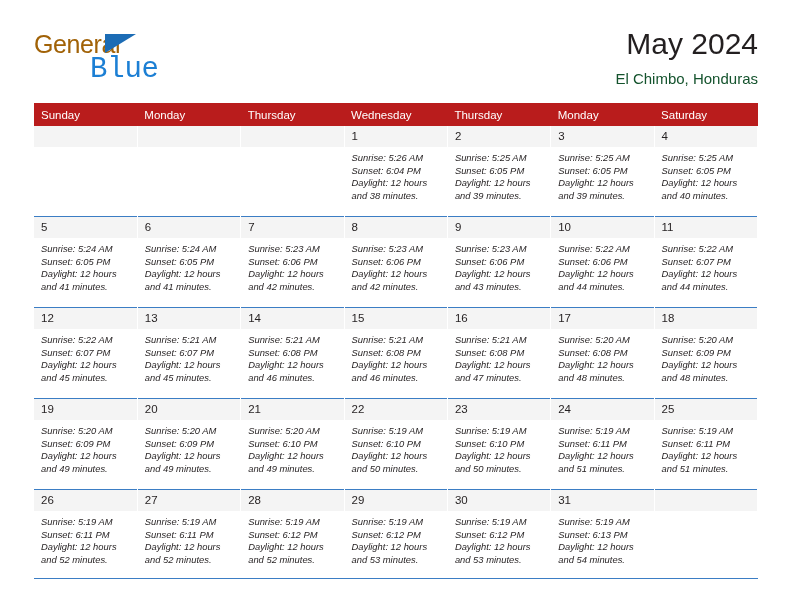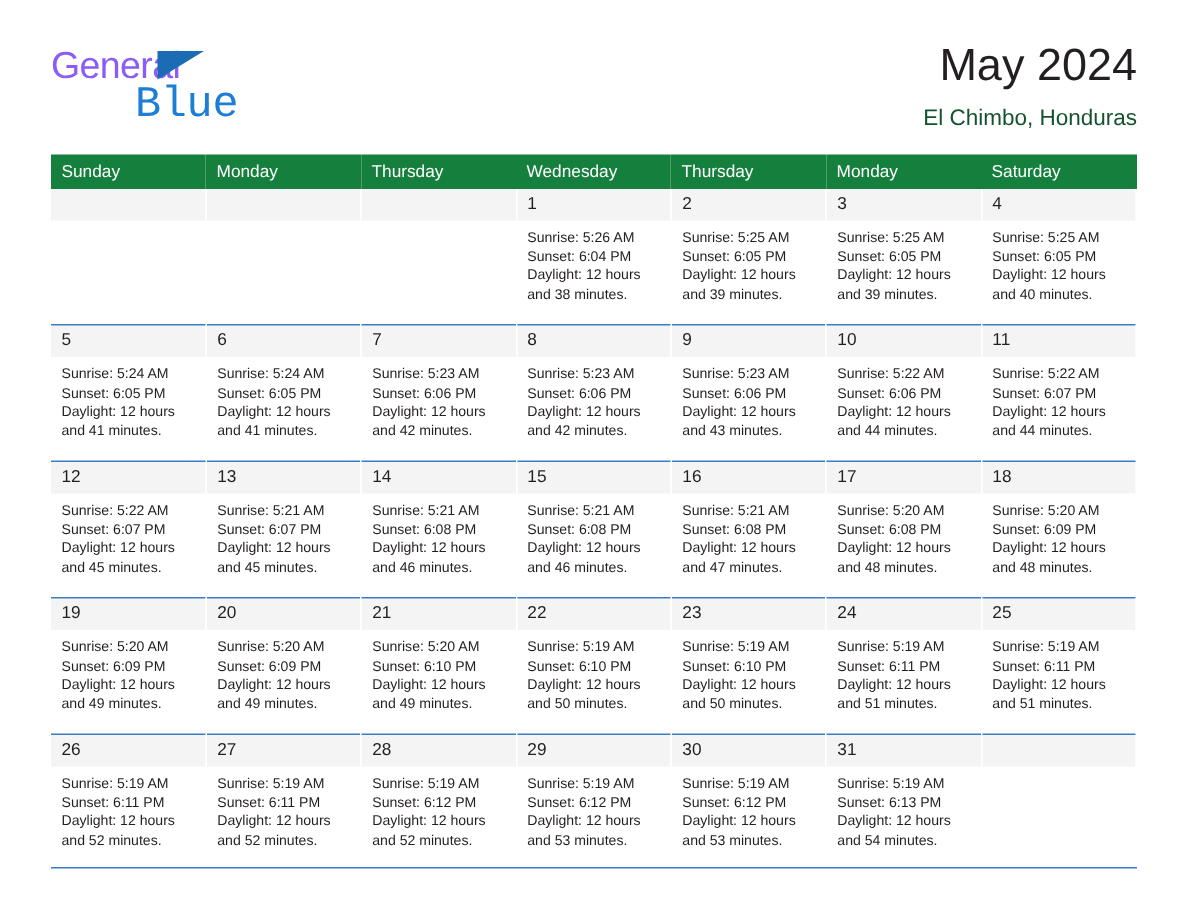--- a/index.html
+++ b/index.html
@@ -35,21 +35,21 @@
     top: 4px;
     width: 200px;
     height: 58px;
   }
   .logo-general {
     position: absolute;
     left: 0;
     top: 0;
     font-size: 25px;
     letter-spacing: -0.4px;
-    color: #8b5cf6;
+    color: #a16207;
     font-family: "Liberation Sans", sans-serif;
   }
   .logo-tri {
     position: absolute;
     left: 71px;
     top: 4px;
     width: 0;
     height: 0;
     border-left: 31px solid #1c6cb5;
     border-bottom: 19px solid transparent;
@@ -89,21 +89,21 @@
     left: 34px;
     top: 103px;
     width: 724px;
   }
   table.cal {
     border-collapse: collapse;
     width: 724px;
     table-layout: fixed;
   }
   table.cal th {
-    background: #15803d;
+    background: #b91c1c;
     color: #ffffff;
     font-size: 11.5px;
     font-weight: normal;
     text-align: left;
     padding: 5px 0 5px 7px;
     height: 13px;
     border: none;
   }
   table.cal td {
     vertical-align: top;
@@ -123,20 +123,21 @@
     display: block;
     background: #f4f4f4;
     font-size: 11.5px;
     color: #231f20;
     padding: 4px 0 4px 7px;
     height: 13px;
     line-height: 13px;
   }
   .cellbody {
     padding: 5px 6px 0 7px;
+    font-style: italic;
   }
   .info-line {
     font-size: 9.4px;
     line-height: 12.6px;
     color: #231f20;
     white-space: nowrap;
   }
   .empty .daynum {
     background: #f4f4f4;
     color: transparent;

